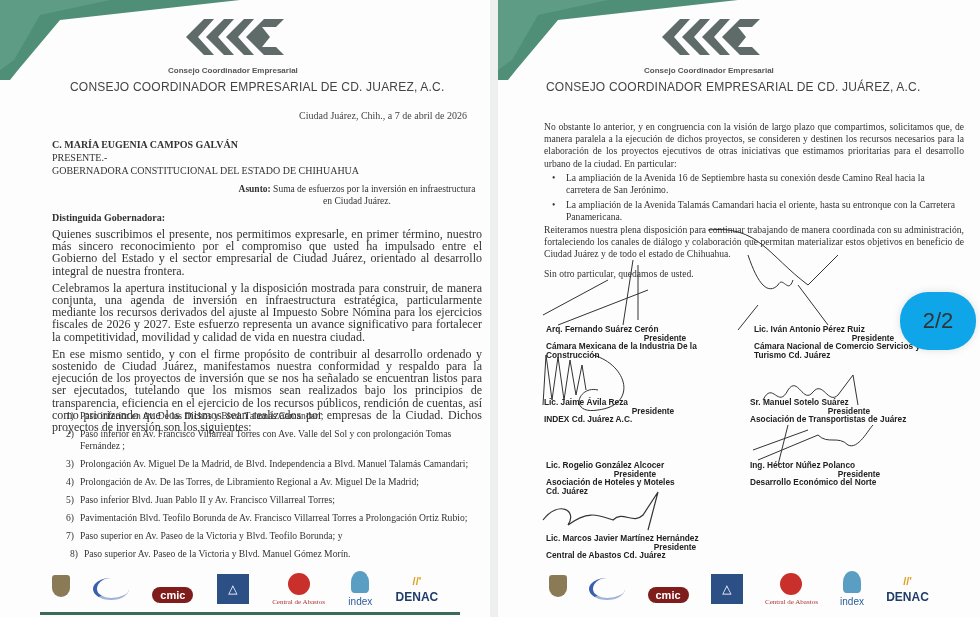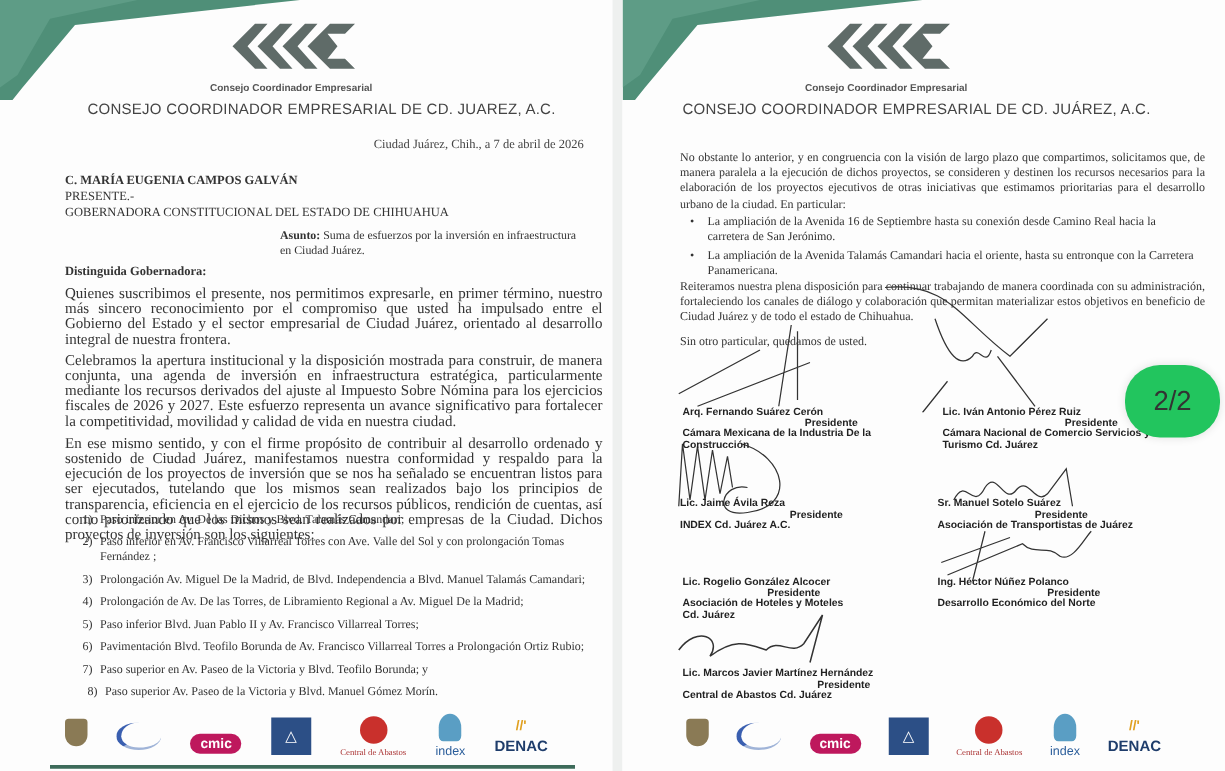--- a/index.html
+++ b/index.html
@@ -25,40 +25,40 @@
 
   .org { position: absolute; top: 80px; font-family: "Liberation Sans", sans-serif; font-size: 12px; color: #444; letter-spacing: 0.2px; white-space: nowrap; }
   #page1 .org { left: 70px; }
   #page2 .org { left: 48px; }
 
   .date { position: absolute; left: 275px; top: 110px; font-size: 10px; color: #444; margin-left: 24px; }
 
   .recipient { position: absolute; left: 52px; top: 138px; font-size: 10px; line-height: 13px; color: #333; }
   .recipient .name { font-weight: bold; }
 
-  .subject { position: absolute; left: 224px; top: 183px; width: 238px; font-size: 9.5px; line-height: 12px; color: #333; }
+  .subject { position: absolute; left: 238px; top: 183px; width: 238px; font-size: 9.5px; line-height: 12px; color: #333; text-align: center; }
   .subject b { font-weight: bold; }
 
   .salutation { position: absolute; left: 52px; top: 212px; font-size: 10px; font-weight: bold; color: #333; }
 
   .body1 { position: absolute; left: 52px; top: 228px; width: 430px; font-size: 12px; line-height: 12.2px; text-align: justify; color: #333; }
   .body1 p { margin-bottom: 5px; }
 
   .projects { position: absolute; left: 66px; top: 411px; width: 416px; font-size: 9.6px; line-height: 12px; color: #333; list-style: none; }
   .projects li { display: flex; margin-bottom: 6px; }
   .projects li .num { width: 14px; flex: 0 0 14px; }
   .projects li.last { padding-left: 4px; }
 
   .footer { position: absolute; left: 0; top: 568px; width: 100%; height: 42px; display: flex; align-items: center; justify-content: space-around; padding: 0 40px; }
   .footer-bar { position: absolute; left: 40px; right: 30px; top: 612px; height: 3px; background: #3d6b5a; }
   .flogo { display: flex; flex-direction: column; align-items: center; font-family: "Liberation Sans", sans-serif; }
   .flogo .shield { width: 18px; height: 22px; background: #8a7a55; border-radius: 3px 3px 9px 9px; }
   .flogo .tiny { font-size: 3.5px; color: #555; margin-top: 2px; }
   .flogo .swoosh { width: 36px; height: 22px; border-radius: 50%; border-left: 4px solid #3a5fb0; border-bottom: 2px solid #a0b4d8; }
-  .flogo .cmic { background: #be185d; color: #fff; font-weight: bold; font-size: 11px; padding: 2px 8px; border-radius: 12px; margin-top: 12px; }
+  .flogo .cmic { background: #7f1d1d; color: #fff; font-weight: bold; font-size: 11px; padding: 2px 8px; border-radius: 12px; margin-top: 12px; }
   .flogo .canaco { width: 32px; height: 30px; background: #2c4f86; color: #fff; display: flex; align-items: center; justify-content: center; font-size: 12px; }
   .flogo .apple { width: 22px; height: 22px; background: #c9302c; border-radius: 50%; }
   .flogo-row { display: flex; align-items: center; gap: 3px; flex-direction: column; }
   .flogo .abastos { font-family: "Liberation Serif", serif; font-size: 7px; color: #a33; }
   .flogo .tree { width: 18px; height: 22px; background: #5a9ec4; border-radius: 50% 50% 20% 20%; }
   .flogo .index { font-size: 10px; color: #2a5d9a; }
   .flogo .denac { font-weight: bold; font-size: 12px; color: #1f3d6b; }
   .flogo .denac-mark { color: #e0a020; font-weight: bold; font-size: 11px; }
 
   
@@ -70,21 +70,21 @@
   .closing { position: absolute; left: 46px; top: 268px; font-size: 9.6px; color: #333; }
 
   .sig { position: absolute; font-family: "Liberation Sans", sans-serif; font-size: 8.3px; line-height: 8.5px; color: #222; }
   .sig .sname { font-weight: bold; }
   .sig .srole { padding-left: 38px; font-weight: bold; text-align: center; }
   .sig .sorg { font-weight: bold; }
 
   .scribble { position: absolute; pointer-events: none; }
   .scribble svg { width: 100%; height: 100%; display: block; }
 
-  .pager { position: absolute; left: 900px; top: 292px; width: 76px; height: 58px; background: #22c55e; border-radius: 28px; box-shadow: 0 0 8px rgba(0,0,0,0.12); display: flex; align-items: center; justify-content: center; font-family: "Liberation Sans", sans-serif; font-size: 22px; color: #333; }
+  .pager { position: absolute; left: 900px; top: 292px; width: 76px; height: 58px; background: #0ea5e9; border-radius: 28px; box-shadow: 0 0 8px rgba(0,0,0,0.12); display: flex; align-items: center; justify-content: center; font-family: "Liberation Sans", sans-serif; font-size: 22px; color: #333; }
 </style>
 </head>
 <body>
 
 <div class="page" id="page1">
   <div class="corner">
     <svg viewBox="0 0 240 80" preserveAspectRatio="none">
         <polygon points="0,0 240,0 60,20 18,70 10,80 0,80" fill="#4f8f78"></polygon>
         <polygon points="0,0 110,0 40,15 14,60 0,70" fill="#5e9c86"></polygon>
       </svg>

